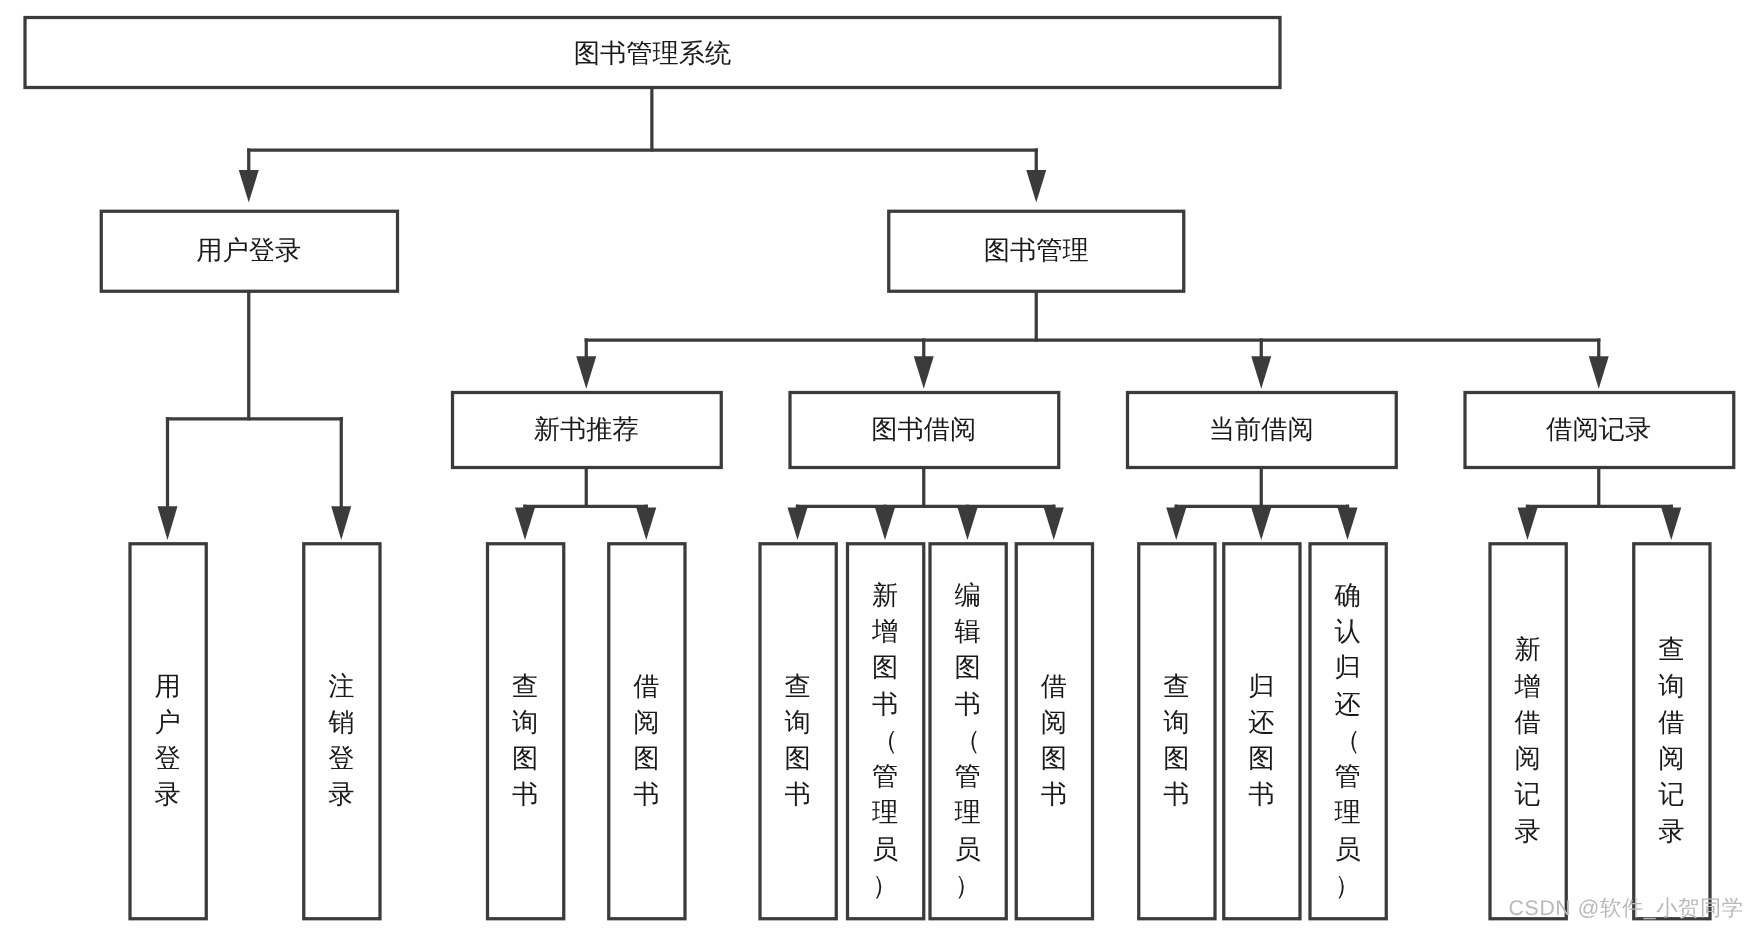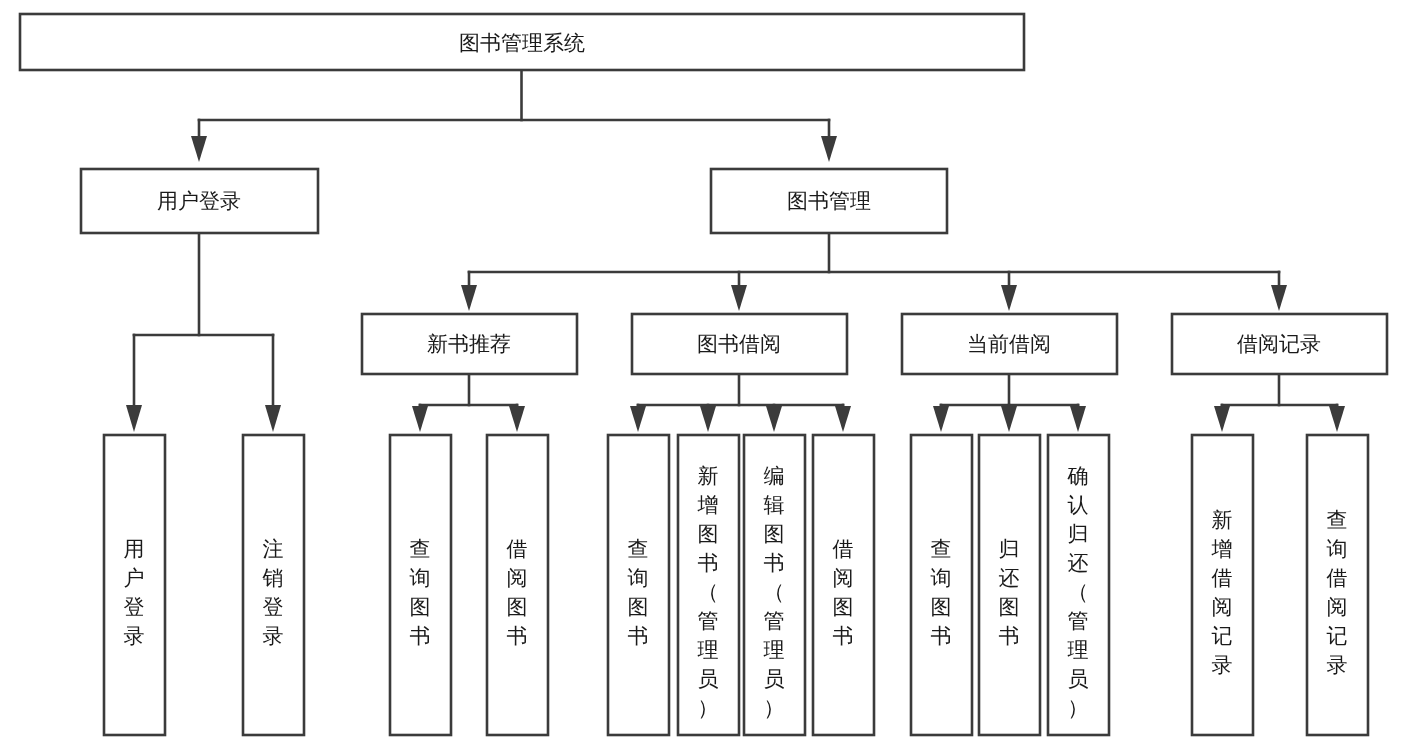--- a/index.html
+++ b/index.html
@@ -241,14 +241,15 @@
       <text class="node-label label-v" x="1222" y="520.62"><tspan x="1222" y="520.62" text-anchor="middle">新</tspan><tspan x="1222" y="549.62" text-anchor="middle">增</tspan><tspan x="1222" y="578.62" text-anchor="middle">借</tspan><tspan x="1222" y="607.62" text-anchor="middle">阅</tspan><tspan x="1222" y="636.62" text-anchor="middle">记</tspan><tspan x="1222" y="665.62" text-anchor="middle">录</tspan></text>
     </g>
 
     <g>
       <rect class="node-box" x="1307" y="435" width="61" height="300"></rect>
       <text class="node-label label-v" x="1337" y="520.62"><tspan x="1337" y="520.62" text-anchor="middle">查</tspan><tspan x="1337" y="549.62" text-anchor="middle">询</tspan><tspan x="1337" y="578.62" text-anchor="middle">借</tspan><tspan x="1337" y="607.62" text-anchor="middle">阅</tspan><tspan x="1337" y="636.62" text-anchor="middle">记</tspan><tspan x="1337" y="665.62" text-anchor="middle">录</tspan></text>
     </g>
 
   </svg>
 
+  <div class="watermark">CSDN @软件_小贺同学</div>
 
 </div>
 
 </body></html>

